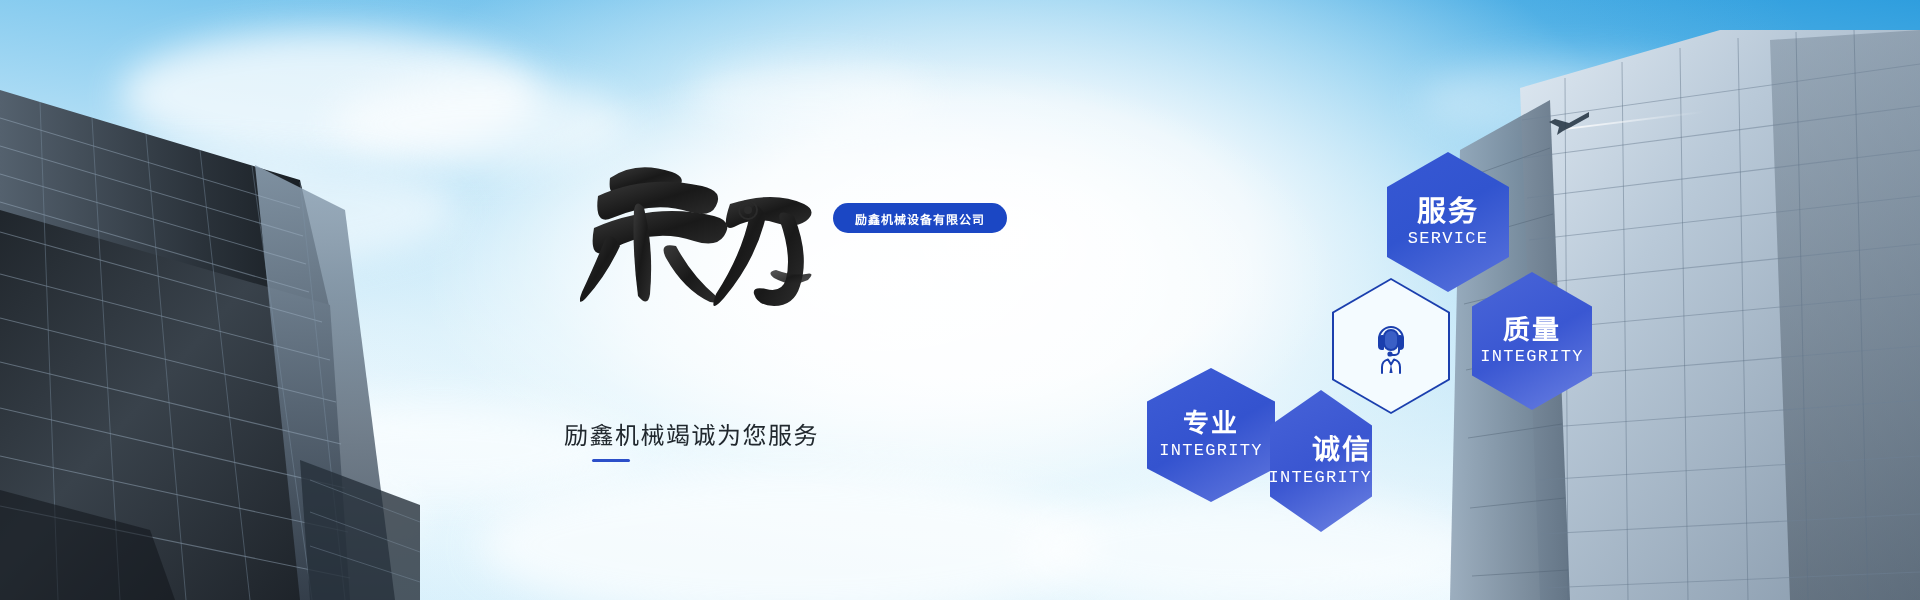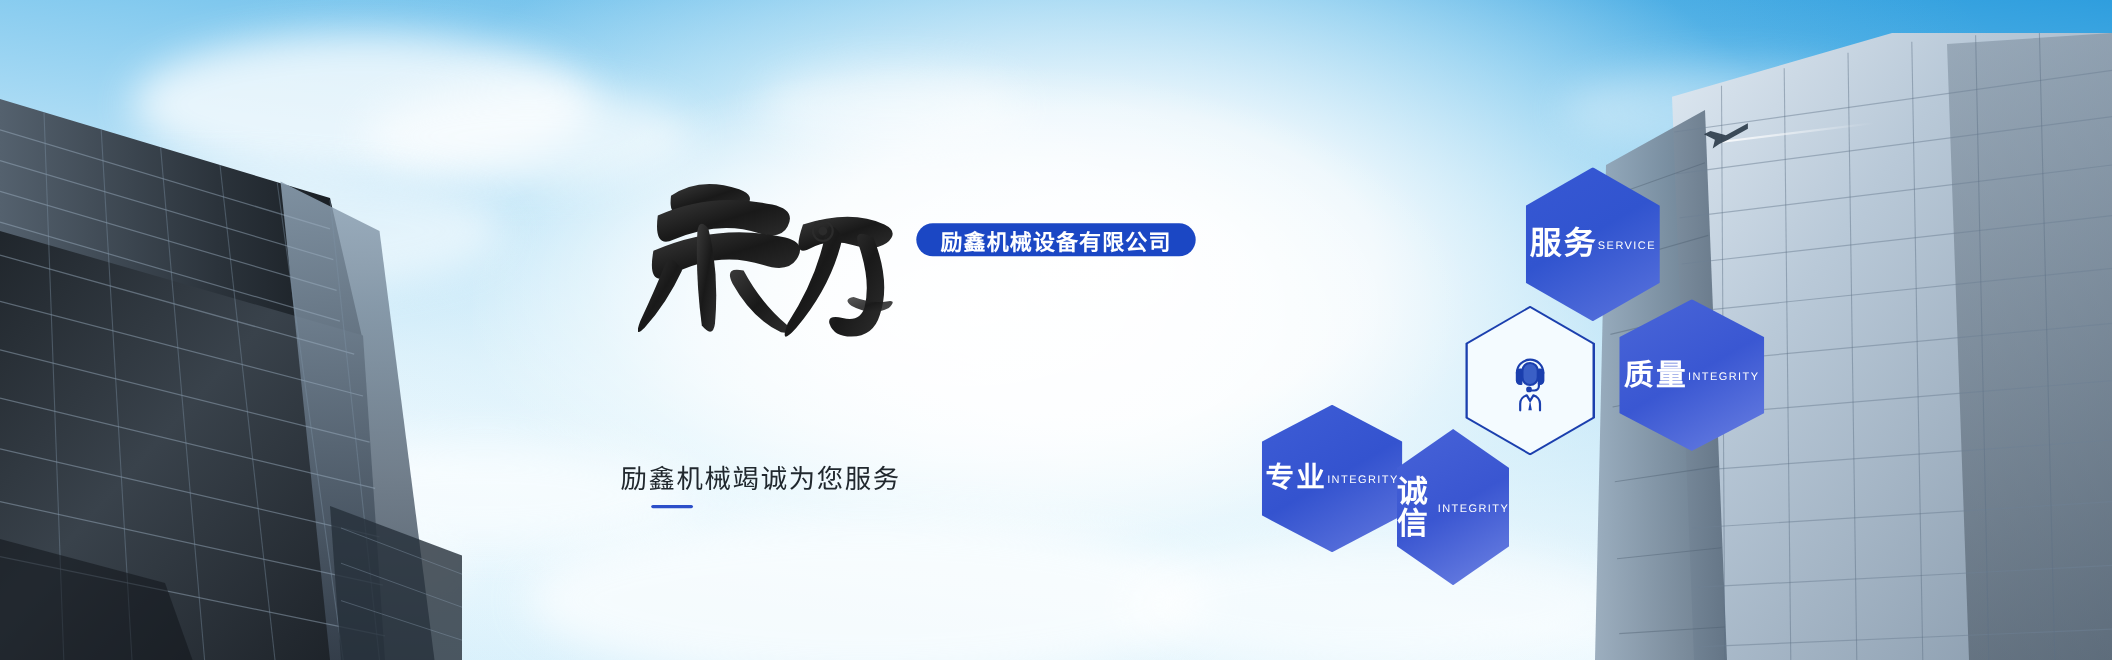--- a/index.html
+++ b/index.html
@@ -69,21 +69,21 @@
   .hero-dot::after {
     content:""; position:absolute; left:4px; top:4px;
     width:8px; height:8px; border-radius:50%; background:#2b2b2b;
   }
 
   .company-badge {
     position:absolute; left:833px; top:203px;
     height:30px; padding:0 22px;
     display:flex; align-items:center; justify-content:center;
     background:#1b47c4; border-radius:16px;
-    color:#ffffff; font-size:20px; font-weight:bold; letter-spacing:1px;
+    color:#ffffff; font-size:12px; font-weight:bold; letter-spacing:1px;
     white-space:nowrap;
   }
 
   .slogan-cn {
     position:absolute; left:832px; top:245px;
     font-size:42px; color:#2a2a2a; letter-spacing:3px; white-space:nowrap;
   }
   .slogan-dot { font-size:30px; vertical-align:middle; padding:0 8px; }
 
   .slogan-en {
@@ -102,47 +102,48 @@
   }
 
   .accent-rule {
     position:absolute; left:592px; top:459px;
     width:38px; height:3px; background:#2c4fc9; border-radius:2px;
   }
 
   
   .hex {
     position:absolute;
-    display:flex; 
+    display:flex; flex-direction:column;
     align-items:center; justify-content:center;
     -webkit-clip-path:polygon(50% 0%, 100% 25%, 100% 75%, 50% 100%, 0% 75%, 0% 25%);
     clip-path:polygon(50% 0%, 100% 25%, 100% 75%, 50% 100%, 0% 75%, 0% 25%);
     color:#ffffff;
   }
   .hex .hex-cn { font-size:29px; font-weight:bold; letter-spacing:2px; line-height:1.05; }
-  .hex .hex-en { font-size:10px; letter-spacing:1.3px; margin-top:3px; }
+  .hex .hex-en { font-size:17px; letter-spacing:1.3px; margin-top:3px;font-family:Liberation Mono, monospace; }
 
   .hex-service {
     left:1387px; top:152px; width:122px; height:140px;
     background:linear-gradient(150deg, #3758d4 0%, #3154cf 45%, #5b74dd 100%);
   }
   .hex-quality {
-    left:1472px; top:272px; width:132px; height:138px;
+    left:1472px; top:272px; width:120px; height:138px;
     background:linear-gradient(150deg, #4a66d8 0%, #3a57d2 50%, #6a80e2 100%);
   }
   .hex-quality .hex-cn { font-size:27px; }
   .hex-pro {
     left:1147px; top:368px; width:128px; height:134px;
     background:linear-gradient(150deg, #3e5dd6 0%, #3453cf 50%, #6278de 100%);
     justify-content:center;
   }
   .hex-pro .hex-cn { font-size:26px; }
   .hex-integrity {
     left:1270px; top:390px; width:102px; height:142px;
     background:linear-gradient(150deg, #4763d8 0%, #3a56d1 50%, #6e83e3 100%);
+    align-items:flex-end;
   }
   .hex-integrity .hex-cn { font-size:28px; }
 
   .hex-icon {
     position:absolute; left:1332px; top:278px; width:118px; height:136px;
     display:flex; align-items:center; justify-content:center;
   }
   .hex-icon .hex-outline {
     position:absolute; inset:0;
     -webkit-clip-path:polygon(50% 0%, 100% 25%, 100% 75%, 50% 100%, 0% 75%, 0% 25%);

